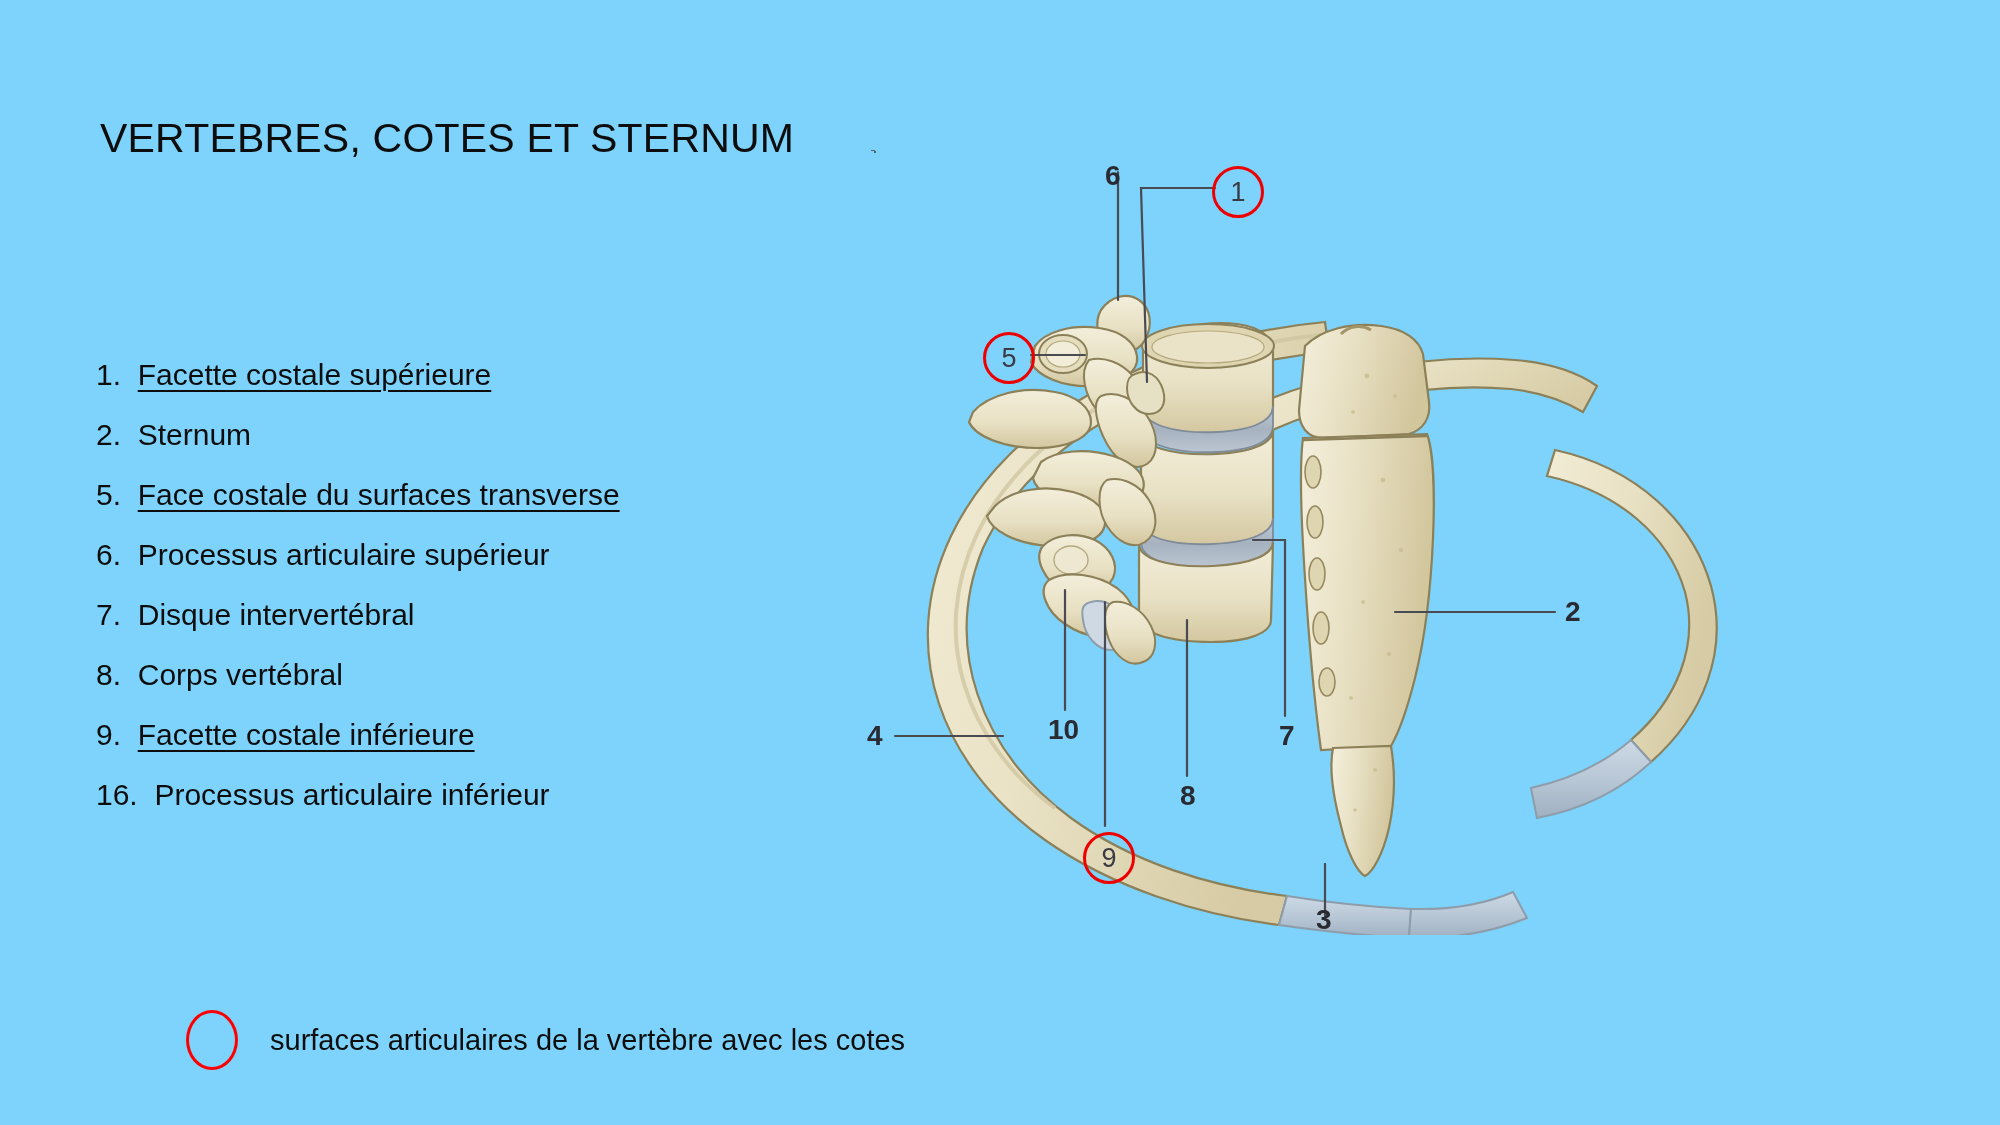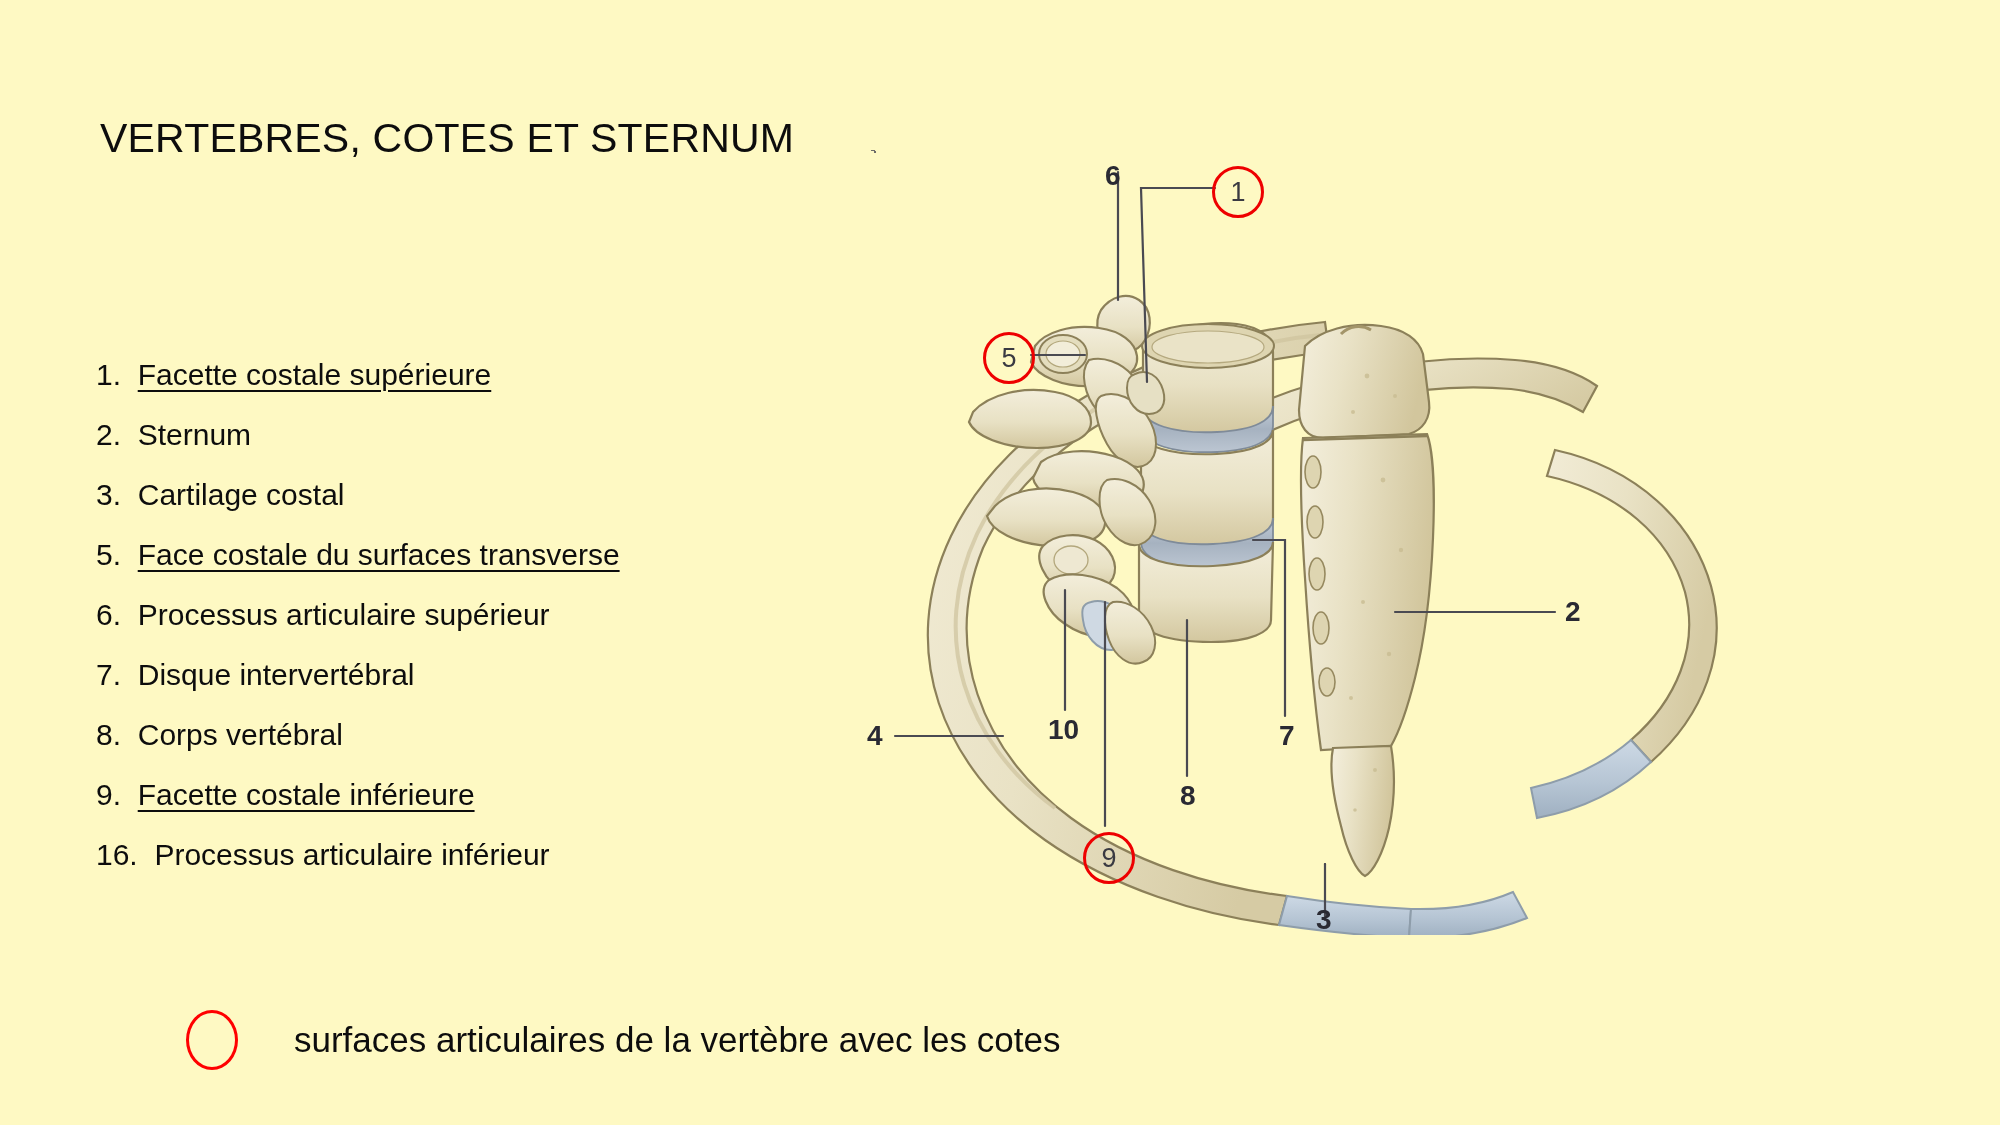--- a/index.html
+++ b/index.html
@@ -5,21 +5,21 @@
 <style>
   html,body{margin:0;padding:0;}
   body{
     width:2000px;height:1125px;
     background:#ffffff;
     font-family:"Liberation Sans", sans-serif;
     color:#000000;
     overflow:hidden;
     position:relative;
   }
-  .slide{position:absolute;inset:0;background:#fef9c3;}
+  .slide{position:absolute;inset:0;background:#7dd3fc;}
 
   
   .title{
     position:absolute;
     left:100px; top:115px;
     font-family:"Liberation Sans", sans-serif;
     font-size:41px;
     font-weight:400;
     letter-spacing:.2px;
     color:#0d0d0d;
@@ -54,22 +54,22 @@
     height:50px;
     display:flex;align-items:center;
   }
   .foot .ellipse{
     width:46px;height:54px;
     border:3px solid #ff0000;
     border-radius:50%;
     flex:0 0 auto;
   }
   .foot .foot-txt{
-    margin-left:56px;
-    font-size:35px;
+    margin-left:32px;
+    font-size:29px;
     color:#0d0d0d;
     white-space:nowrap;
   }
 
   
   .figure{
     position:absolute;
     left:855px; top:150px;
     width:900px; height:785px;
   }
@@ -107,24 +107,20 @@
     <div class="row u">
       <span class="num">1.</span>
       <span>&nbsp;</span><span class="txt">Facette costale supérieure</span>
     </div>
 
     <div class="row">
       <span class="num">2.</span>
       <span>&nbsp;</span><span class="txt">Sternum</span>
     </div>
 
-    <div class="row">
-      <span class="num">3.</span>
-      <span>&nbsp;</span><span class="txt">Cartilage costal</span>
-    </div>
 
 
     <div class="row u">
       <span class="num">5.</span>
       <span>&nbsp;</span><span class="txt">Face costale du surfaces transverse</span>
     </div>
 
     <div class="row">
       <span class="num">6.</span>
       <span>&nbsp;</span><span class="txt">Processus articulaire supérieur</span>

